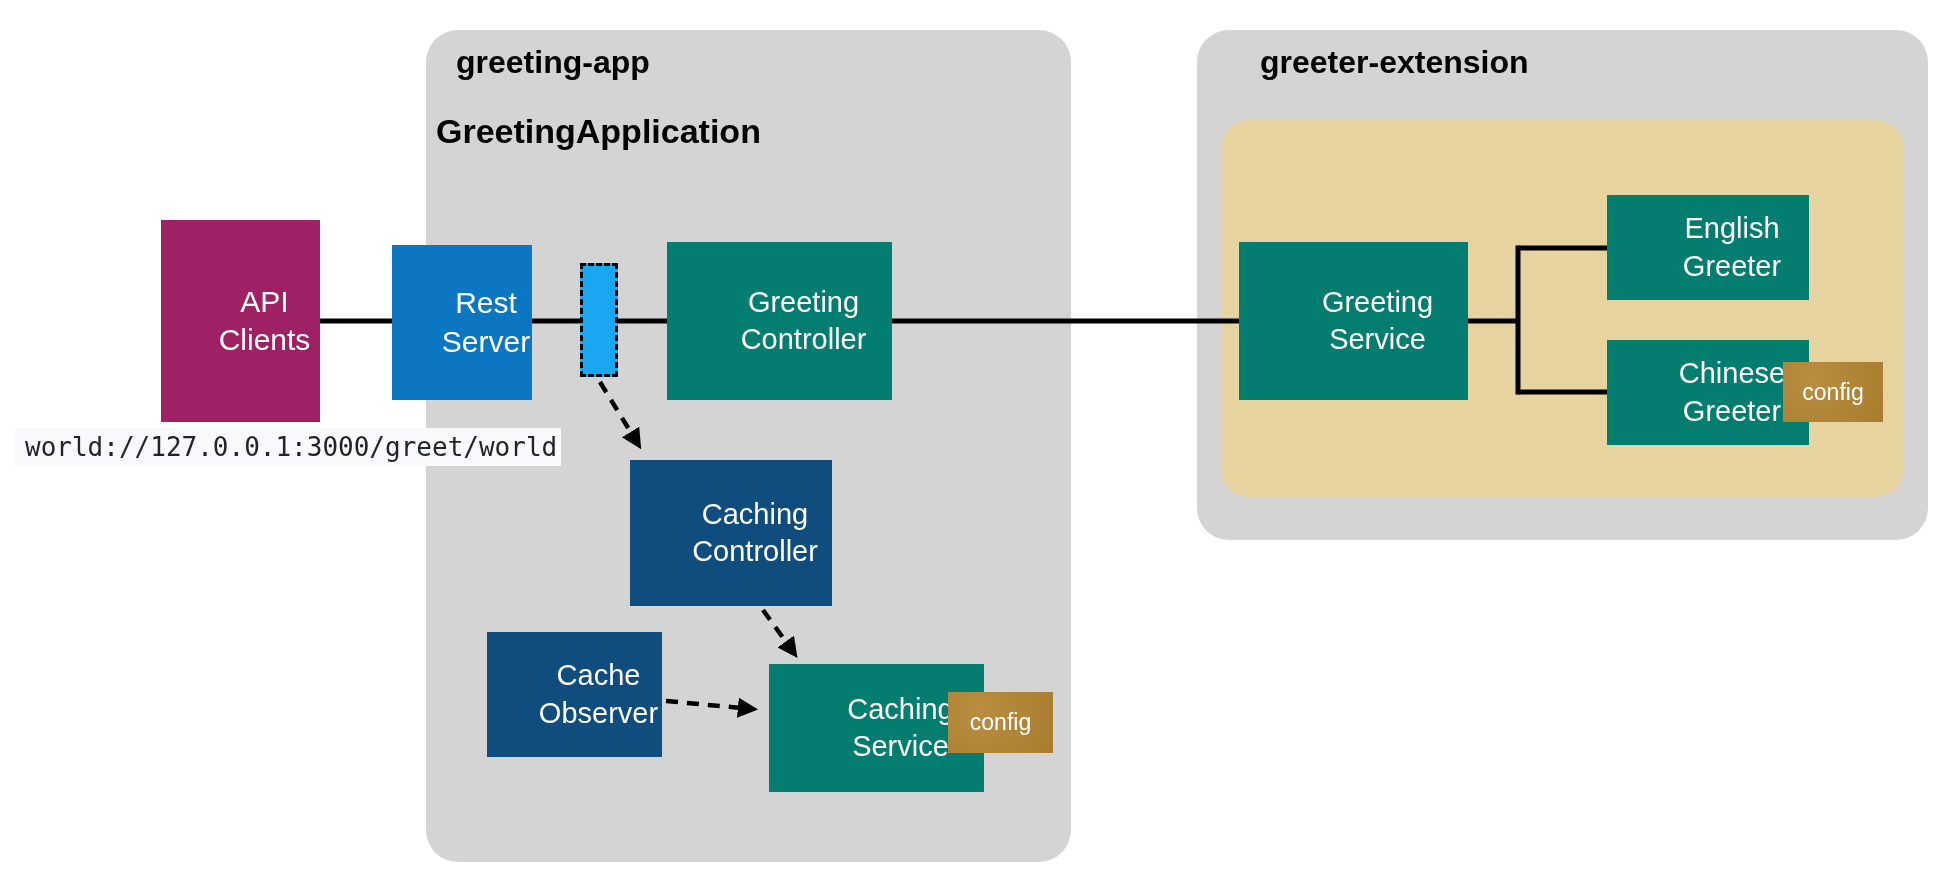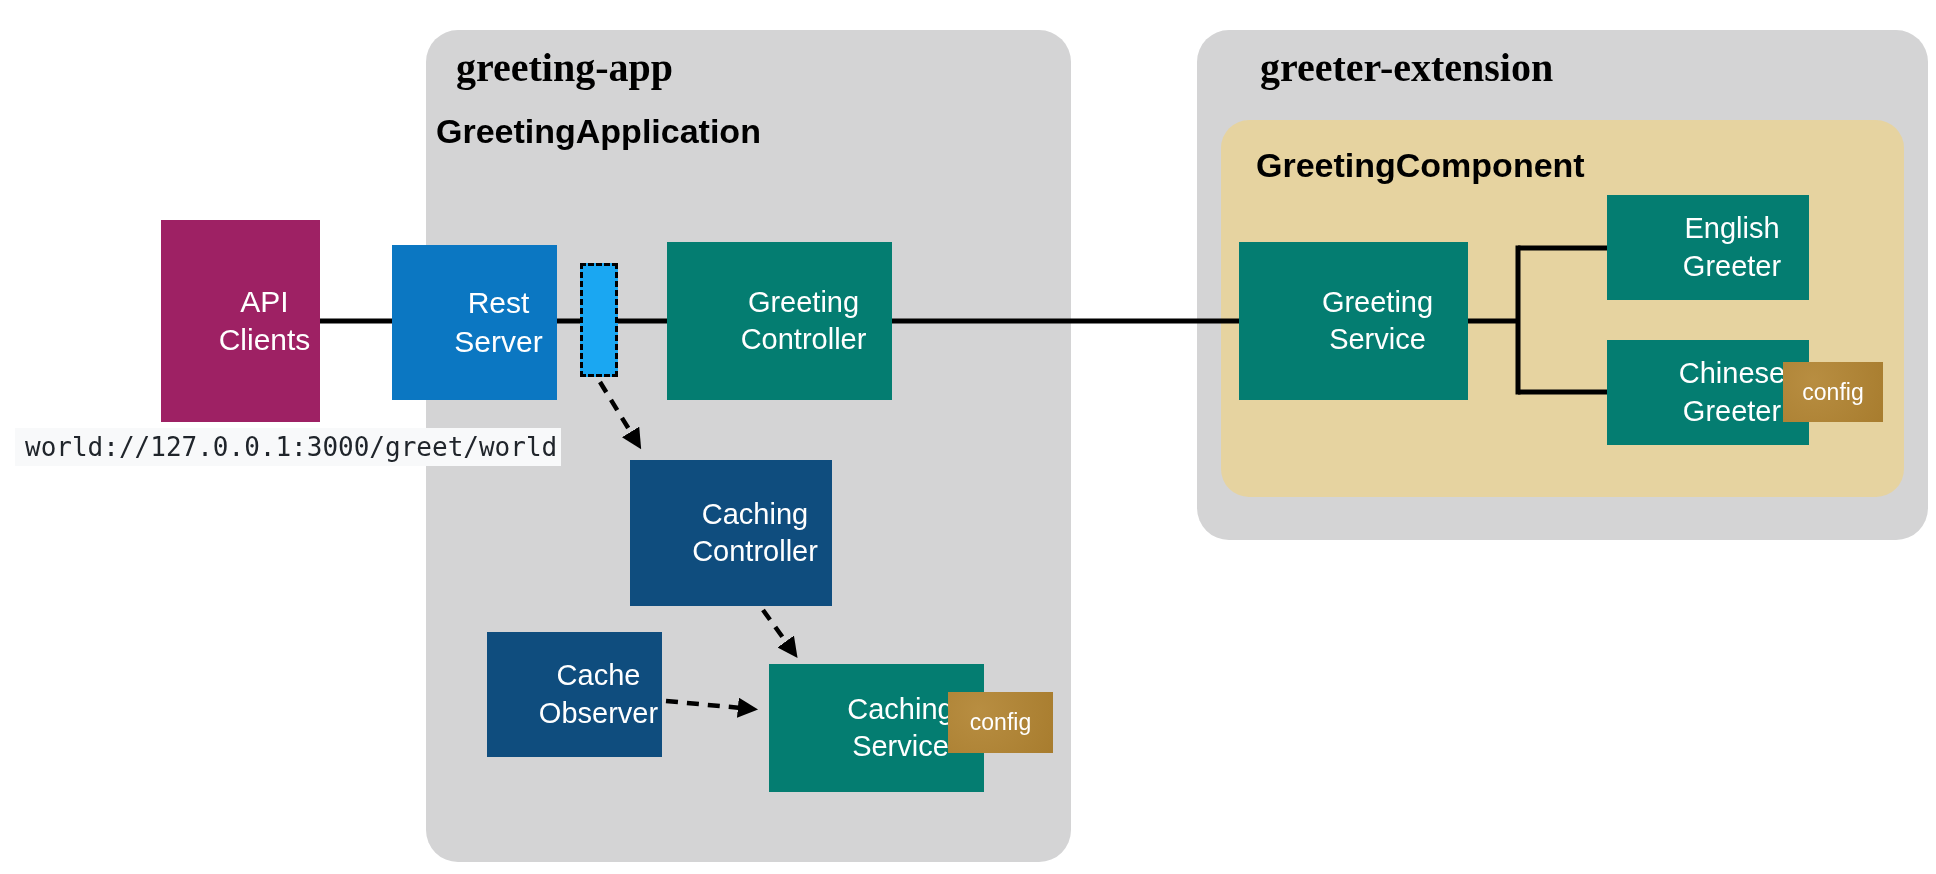--- a/index.html
+++ b/index.html
@@ -21,24 +21,23 @@
   .component-box {
     position: absolute;
     background: #e6d3a0;
     border-radius: 28px;
     z-index: 0;
   }
   .pkg-title {
     position: absolute;
     color: #000000;
     font-weight: 700;
-    font-size: 40px;
+    font-size: 32px;
     z-index: 4;
     white-space: nowrap;
-    font-family: Liberation Serif, serif;
   }
   .cls-title {
     position: absolute;
     color: #000000;
     font-weight: 700;
     font-size: 34px;
     z-index: 4;
     white-space: nowrap;
   }
   #connectors {
@@ -93,21 +92,21 @@
     color: #20252b;
     font-family: "DejaVu Sans Mono", monospace;
     font-size: 26px;
     line-height: 38px;
     padding-left: 10px;
     z-index: 5;
     white-space: nowrap;
   }
   
   #n-api        { left: 161px;  top: 220px; width: 159px; height: 202px; }
-  #n-rest       { left: 392px;  top: 245px; width: 165px; height: 155px; }
+  #n-rest       { left: 392px;  top: 245px; width: 140px; height: 155px; }
   #n-seq        { left: 580px;  top: 263px; width: 38px;  height: 114px; }
   #n-controller { left: 667px;  top: 242px; width: 225px; height: 158px; }
   #n-interceptor{ left: 630px;  top: 460px; width: 202px; height: 146px; }
   #n-observer   { left: 487px;  top: 632px; width: 175px; height: 125px; }
   #n-cachesvc   { left: 769px;  top: 664px; width: 215px; height: 128px; }
   #n-greetsvc   { left: 1239px; top: 242px; width: 229px; height: 158px; }
   #n-english    { left: 1607px; top: 195px; width: 202px; height: 105px; }
   #n-chinese    { left: 1607px; top: 340px; width: 202px; height: 105px; }
   #b-cachesvc   { left: 948px;  top: 692px; width: 105px; height: 61px; }
   #b-chinese    { left: 1783px; top: 362px; width: 100px; height: 60px; }
@@ -125,21 +124,20 @@
 
 <div id="canvas">
 
   <div class="container" id="c-app"></div>
   <div class="container" id="c-ext"></div>
   <div class="component-box" id="c-comp"></div>
 
   <div class="pkg-title" id="t-app">greeting-app</div>
   <div class="cls-title" id="t-appclass">GreetingApplication</div>
   <div class="pkg-title" id="t-ext">greeter-extension</div>
-  <div class="cls-title" id="t-comp">GreetingComponent</div>
 
   <svg id="connectors" viewBox="0 0 1936 874" xmlns="http://www.w3.org/2000/svg">
     <defs>
       <marker id="arrow" viewBox="0 0 10 10" refX="7" refY="5" markerWidth="4.5" markerHeight="4.5" orient="auto">
         <path d="M0,0 L10,5 L0,10 z" fill="#000000"></path>
       </marker>
     </defs>
 
     <line x1="318" y1="321" x2="1250" y2="321" stroke="#000000" stroke-width="5"></line>
 

